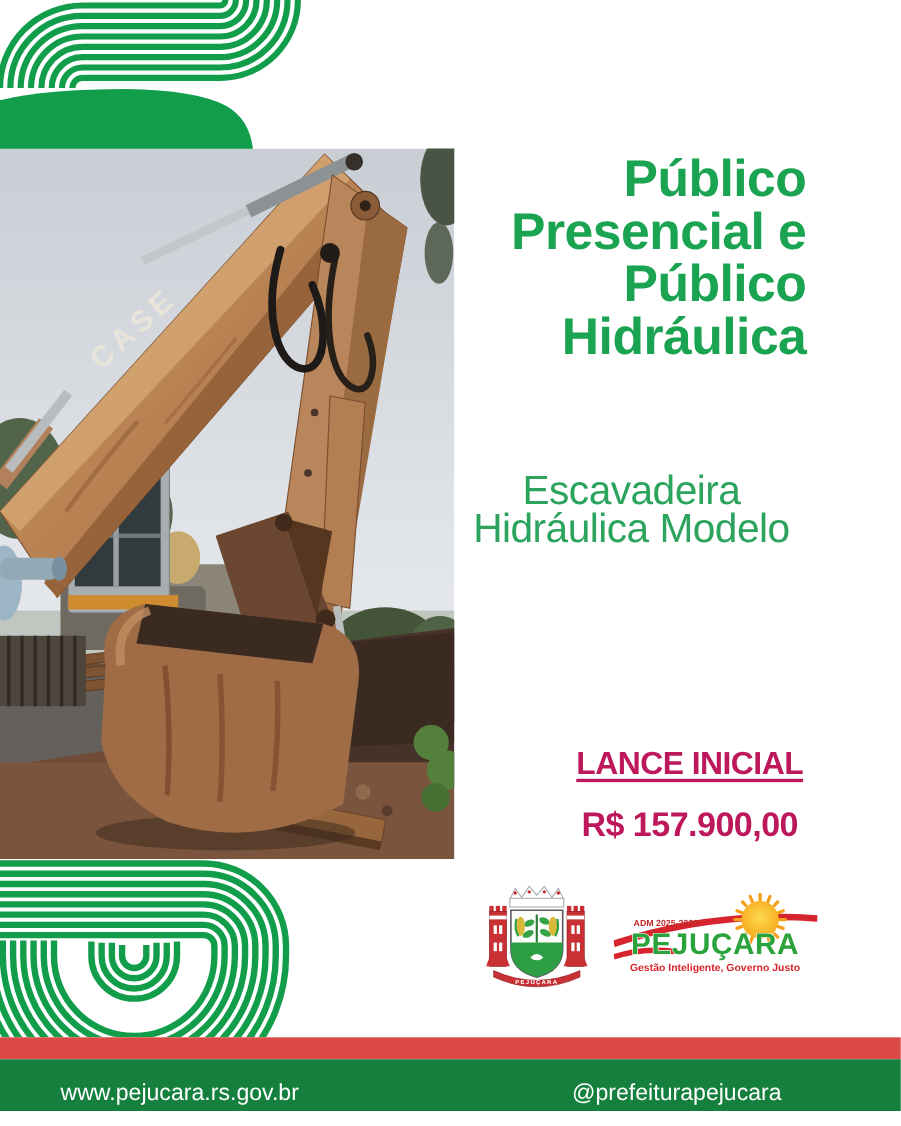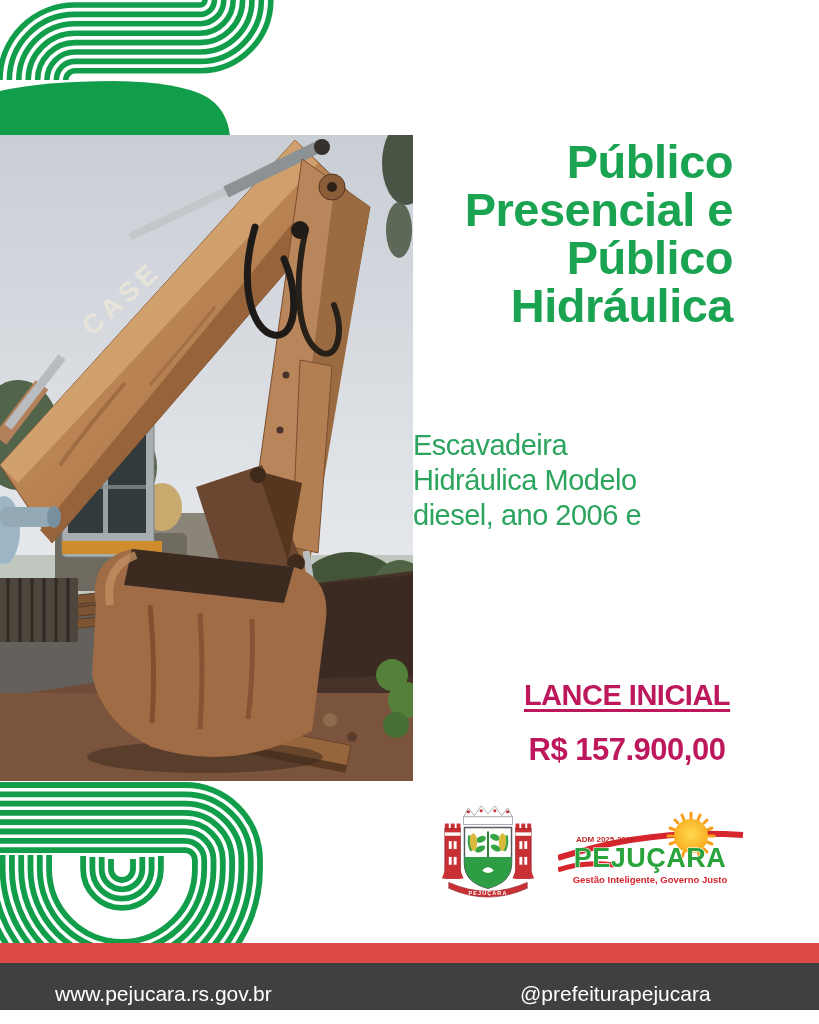--- a/index.html
+++ b/index.html
@@ -7,32 +7,32 @@
     position:relative;width:819px;height:1024px;background:#ffffff;overflow:hidden;
     font-family:"Liberation Sans",sans-serif;
   }
   .abs{position:absolute;}
   
   .title-block{
     left:413px;right:86px;top:138px;text-align:right;
     color:#1aa351;font-weight:bold;font-size:47px;line-height:48px;letter-spacing:-0.5px;
   }
   .desc-block{
-    left:413px;right:84px;top:428px;text-align:left;
-    color:#2ca45e;font-weight:400;font-size:29px;line-height:35px;letter-spacing:-0.5px;
+    left:413px;right:84px;top:428px;text-align:center;
+    color:#2ca45e;font-weight:400;font-size:37px;line-height:35px;letter-spacing:-0.5px;
   }
   .bid-block{left:497px;width:260px;top:679px;text-align:center;color:#be185d;}
   .bid-label{
     font-size:29px;font-weight:bold;letter-spacing:-0.5px;
     text-decoration:underline;text-decoration-thickness:3px;text-underline-offset:4px;
   }
   .bid-value{font-size:31px;font-weight:bold;letter-spacing:-0.5px;margin-top:20px;}
   
   .red-stripe{left:0;top:943px;width:819px;height:20px;background:#dc4a47;}
-  .footer-bar{left:0;top:963px;width:819px;height:47px;background:#404040;}
+  .footer-bar{left:0;top:963px;width:819px;height:47px;background:#15803d;}
   .footer-text{position:absolute;top:0;height:61px;line-height:61px;color:#ffffff;font-size:21px;}
   .footer-web{left:55px;}
   .footer-social{left:520px;}
   svg{display:block;}
   svg text{font-family:"Liberation Sans",sans-serif;}
 </style>
 </head>
 <body>
 
 <div class="poster">
@@ -177,21 +177,20 @@
   <div class="abs title-block">
     <div>Público</div>
     <div>Presencial e</div>
     <div>Público</div>
     <div>Hidráulica</div>
   </div>
 
   <div class="abs desc-block">
     <div>Escavadeira</div>
     <div>Hidráulica Modelo</div>
-    <div>diesel, ano 2006 e</div>
   </div>
 
   <div class="abs bid-block">
     <div class="bid-label">LANCE INICIAL</div>
     <div class="bid-value">R$ 157.900,00</div>
   </div>
 
   <svg class="abs" style="left:437px;top:801px;" width="102" height="100" viewBox="0 0 104 100">
 
     <g>

